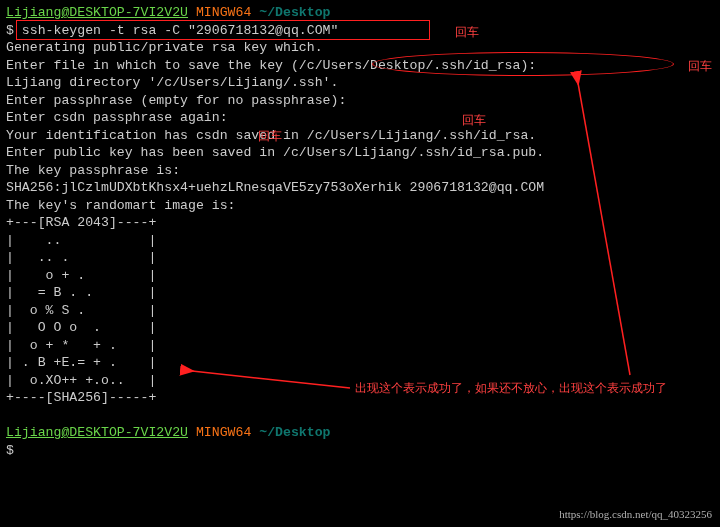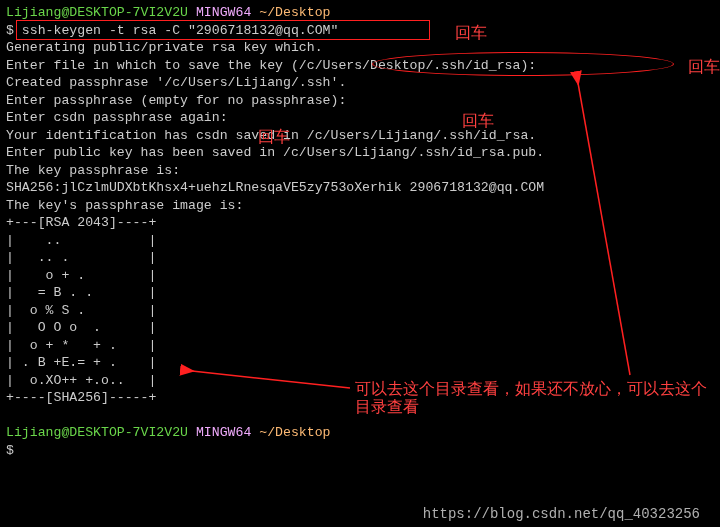--- a/index.html
+++ b/index.html
@@ -15,28 +15,28 @@
       font-size: 13.2px;
       line-height: 17.5px;
       color: #ccc;
       position: relative;
       overflow: hidden;
       padding: 4px 6px;
     }
     .line {
       white-space: pre;
     }
-    .green { color: #6ad64a; }
-    .purple { color: #f0abfc; }
-    .yellow { color: #fdba74; }
+    .green { color: #6ad64a; text-decoration: underline; }
+    .purple { color: #f97316; }
+    .yellow { color: #0f766e; font-weight: bold; }
     .white { color: #ccc; }
     .annotation-red {
       color: #ff4040;
       font-family: 'Microsoft YaHei', sans-serif;
-      font-size: 16px;
+      font-size: 12px;
       position: absolute;
     }
     .red-box {
       position: absolute;
       border: 1.5px solid #ff2020;
       pointer-events: none;
     }
     .red-ellipse {
       position: absolute;
       border: 1.5px solid #ff2020;
@@ -44,41 +44,41 @@
       pointer-events: none;
     }
     .arrow-svg {
       position: absolute;
       pointer-events: none;
       overflow: visible;
     }
     .watermark {
       position: absolute;
       bottom: 4px;
-      right: 20px;
+      right: 8px;
       color: #b0b0b0;
-      font-family: Liberation Mono, monospace;
-      font-size: 14px;
+      font-family: Liberation Serif, serif;
+      font-size: 11px;
     }
   </style>
 </head>
 <body>
 
 <div class="line"><span class="green">Lijiang@DESKTOP-7VI2V2U</span> <span class="purple">MINGW64</span> <span class="yellow">~/Desktop</span></div>
 <div class="line"><span class="white">$</span> <span class="white">ssh-keygen -t rsa -C "2906718132@qq.COM"</span></div>
 <div class="line white">Generating public/private rsa key which.</div>
 <div class="line white"><span>Enter file in which to save the key (</span><span>/c/Users/Desktop/.ssh/id_rsa</span><span>):</span></div>
-<div class="line white">Created passphrase '/c/Users/Lijiang/.ssh'.</div>
+<div class="line white">Lijiang directory '/c/Users/Lijiang/.ssh'.</div>
 <div class="line white">Enter passphrase (empty for no passphrase):</div>
 <div class="line white">Enter csdn passphrase again:</div>
 <div class="line white">Your identification has csdn saved in /c/Users/Lijiang/.ssh/id_rsa.</div>
 <div class="line white">Enter public key has been saved in /c/Users/Lijiang/.ssh/id_rsa.pub.</div>
 <div class="line white">The key passphrase is:</div>
 <div class="line white">SHA256:jlCzlmUDXbtKhsx4+uehzLRnesqaVE5zy753oXerhik 2906718132@qq.COM</div>
-<div class="line white">The key's passphrase image is:</div>
+<div class="line white">The key's randomart image is:</div>
 <div class="line white">+---[RSA 2043]----+</div>
 <div class="line white">|    ..           |</div>
 <div class="line white">|   .. .          |</div>
 <div class="line white">|    o + .        |</div>
 <div class="line white">|   = B . .       |</div>
 <div class="line white">|  o % S .        |</div>
 <div class="line white">|   O O o  .      |</div>
 <div class="line white">|  o + *   + .    |</div>
 <div class="line white">| . B +E.= + .    |</div>
 <div class="line white">|  o.XO++ +.o..   |</div>
@@ -88,21 +88,21 @@
 <div class="line white">$</div>
 
 <div class="red-box" style="left:16px; top:20px; width:414px; height:20px;"></div>
 
 <div class="red-ellipse" style="left:372px; top:52px; width:302px; height:24px;"></div>
 
 <div class="annotation-red" style="left:455px; top:24px;">回车</div>
 <div class="annotation-red" style="left:688px; top:58px;">回车</div>
 <div class="annotation-red" style="left:462px; top:112px;">回车</div>
 <div class="annotation-red" style="left:258px; top:128px;">回车</div>
-<div class="annotation-red" style="left:355px; top:380px;">可以去这个目录查看，如果还不放心，可以去这个目录查看</div>
+<div class="annotation-red" style="left:355px; top:380px;">出现这个表示成功了，如果还不放心，出现这个表示成功了</div>
 
 <svg class="arrow-svg" style="left:180px; top:363px; width:180px; height:40px;">
   <defs>
     <marker id="ah1" markerWidth="10" markerHeight="8" refX="2" refY="4" orient="auto">
       <path d="M10,0 L0,4 L10,8 Z" fill="#ff2020"></path>
     </marker>
   </defs>
   <line x1="170" y1="25" x2="12" y2="8" stroke="#ff2020" stroke-width="1.5" marker-end="url(#ah1)"></line>
 </svg>
 

